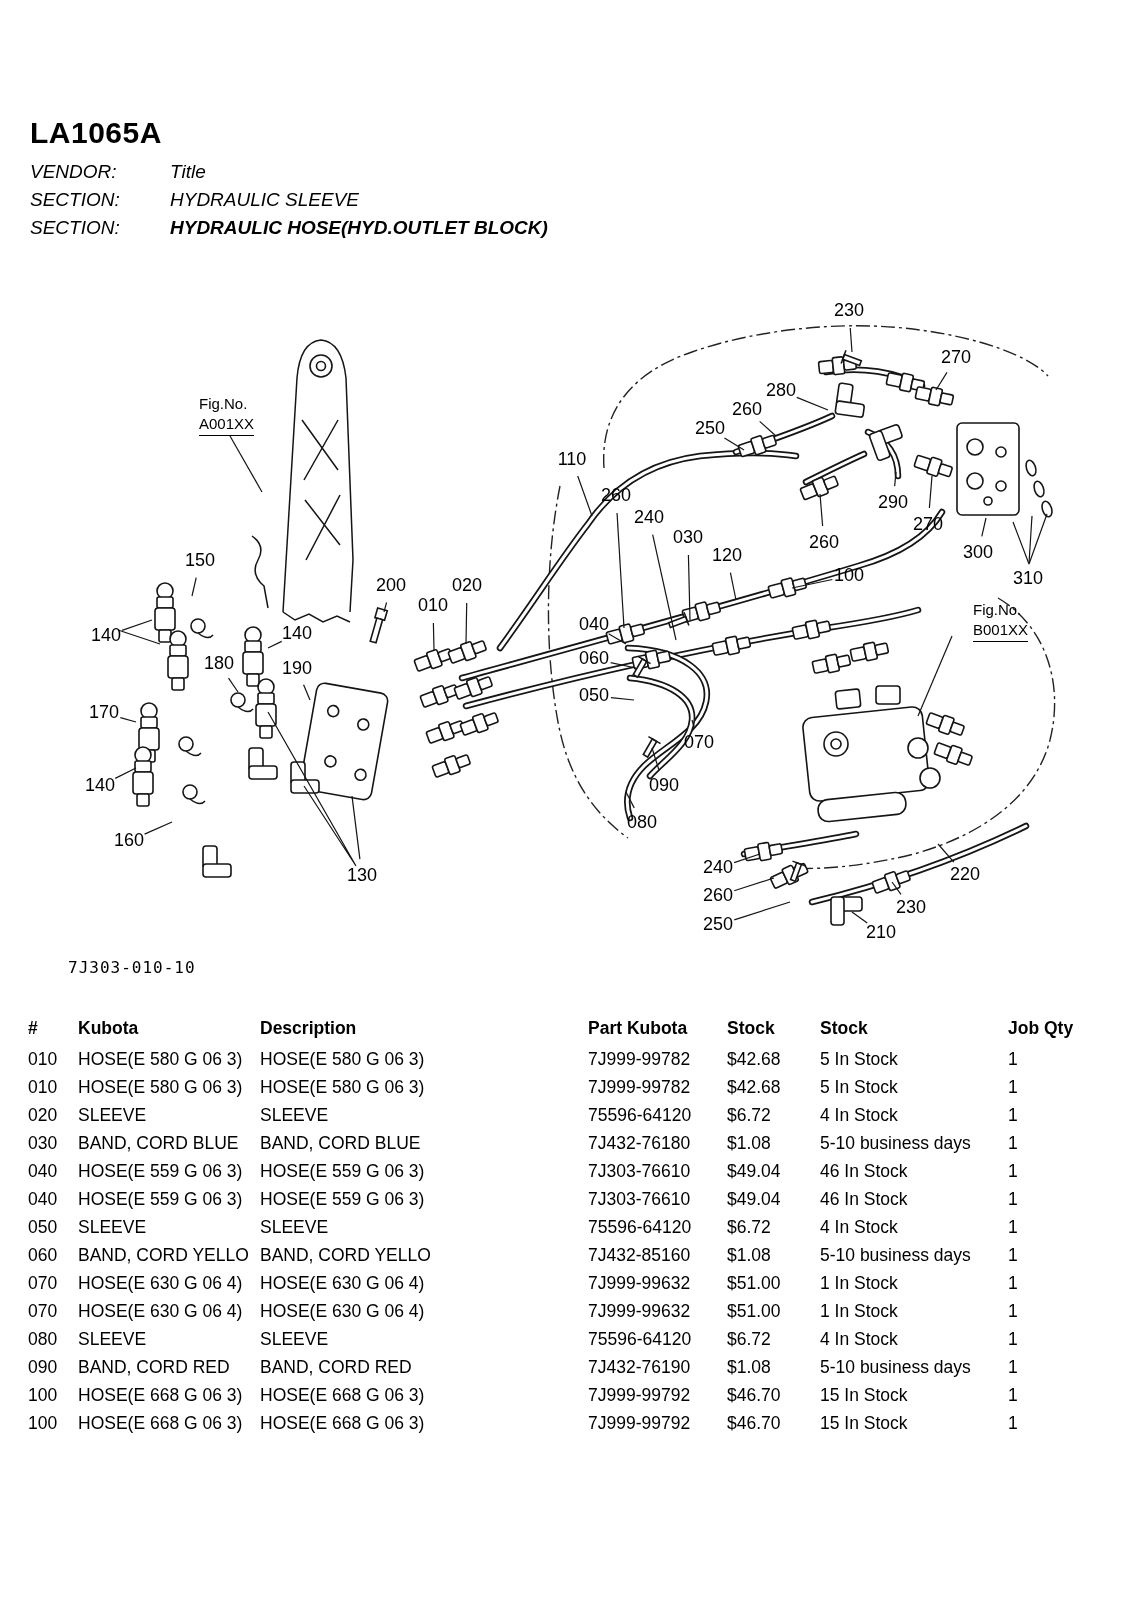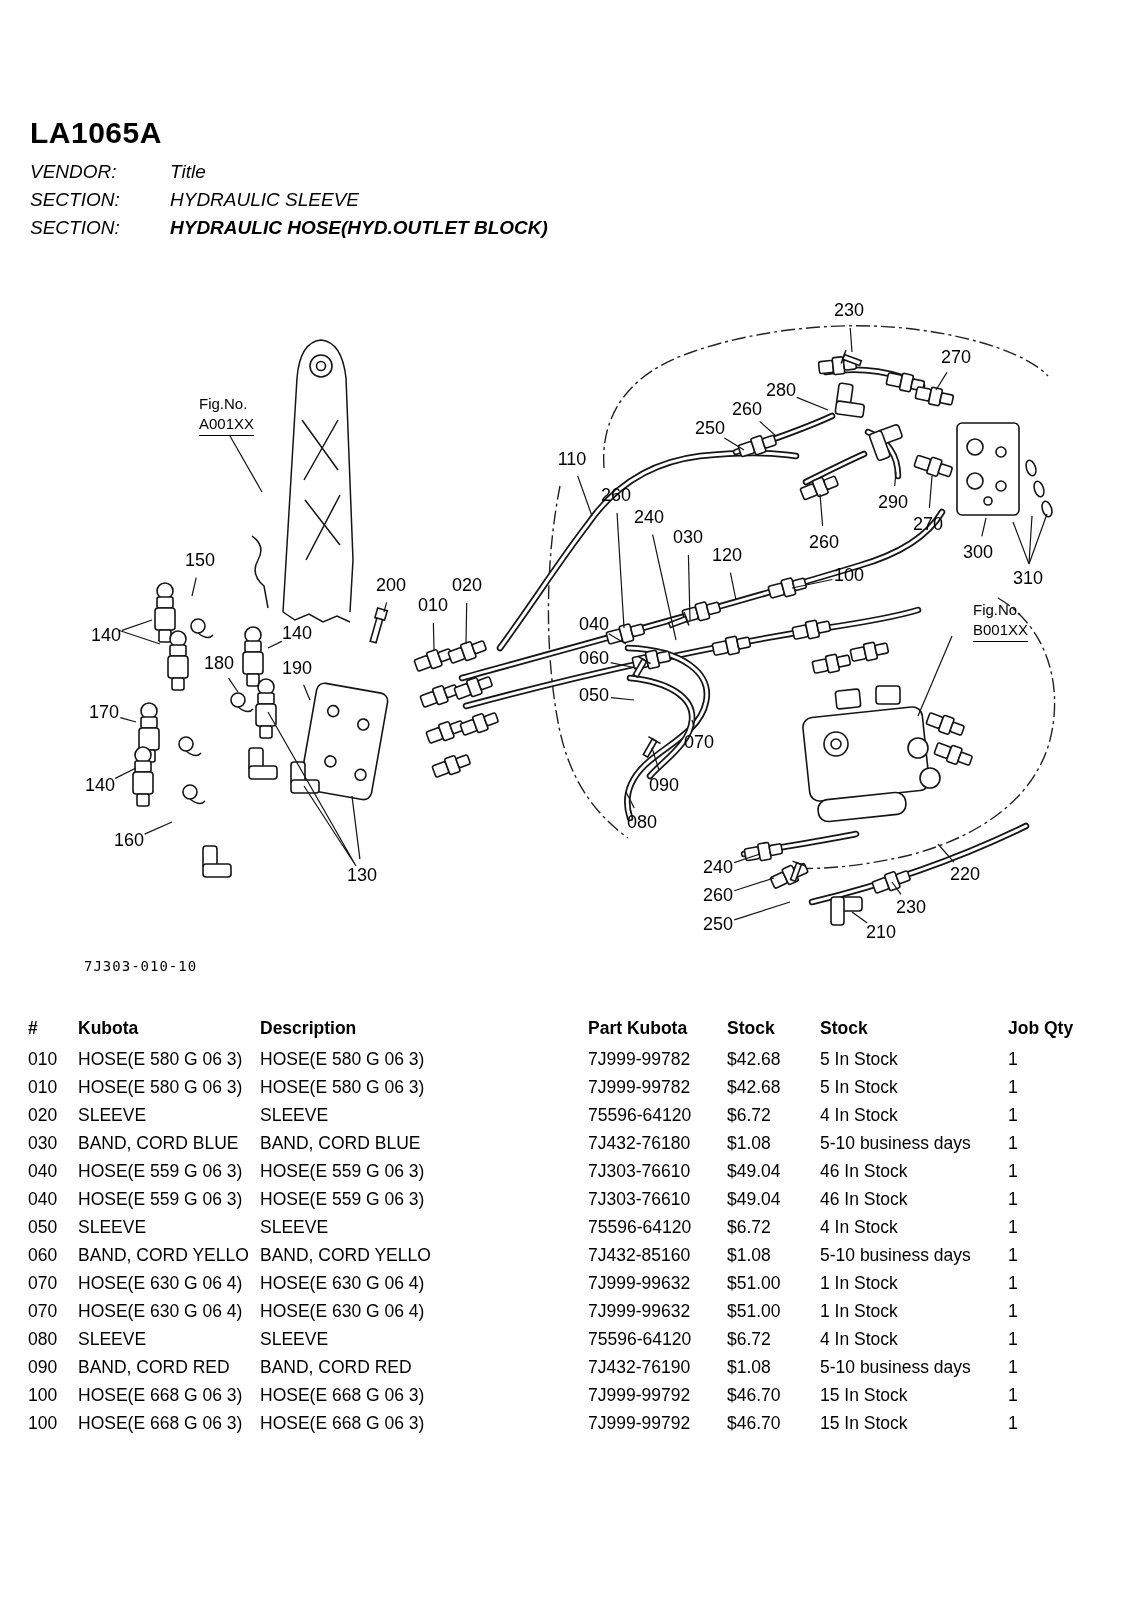--- a/index.html
+++ b/index.html
@@ -7,22 +7,22 @@
         font-family:"Liberation Sans",sans-serif;color:#000;padding-left:16px;}
   .header{position:absolute;left:30px;top:116px;}
   .page-title{font-size:30px;font-weight:bold;letter-spacing:.5px;}
   .meta{margin-top:8px;font-size:19px;line-height:28px;}
   .meta-row{display:flex;font-style:italic;}
   .meta-label{width:140px;}
   .meta-value.bold{font-weight:bold;}
   .diagram-svg{position:absolute;left:0;top:0;}
   .fig-ref{position:absolute;font-size:15px;line-height:20px;margin-left:31px;}
   .fig-underline{display:inline-block;border-bottom:1.3px solid #000;padding-bottom:1px;}
-  .drawing-code{position:absolute;left:84px;top:958px;font-family:"DejaVu Sans Mono",monospace;
-        font-size:14px;letter-spacing:1px;}
+  .drawing-code{position:absolute;left:68px;top:958px;font-family:"DejaVu Sans Mono",monospace;
+        font-size:16px;letter-spacing:1px;}
   table.parts{position:absolute;left:28px;top:1014px;border-collapse:collapse;table-layout:fixed;
         font-size:17.5px;}
   table.parts th{text-align:left;font-weight:bold;padding:4px 0 6px 0;}
   table.parts td{padding:3.5px 0;white-space:nowrap;overflow:hidden;}
   
   .ln{fill:none;stroke:#151515;stroke-width:1.5;}
   .chain{fill:none;stroke:#222;stroke-width:1.4;stroke-dasharray:14 4 3 4;}
   .hose{fill:none;stroke:#151515;stroke-width:6.5;stroke-linecap:round;}
   .hosein{fill:none;stroke:#fff;stroke-width:3;stroke-linecap:round;}
   .part{fill:#fff;stroke:#151515;stroke-width:1.6;}

